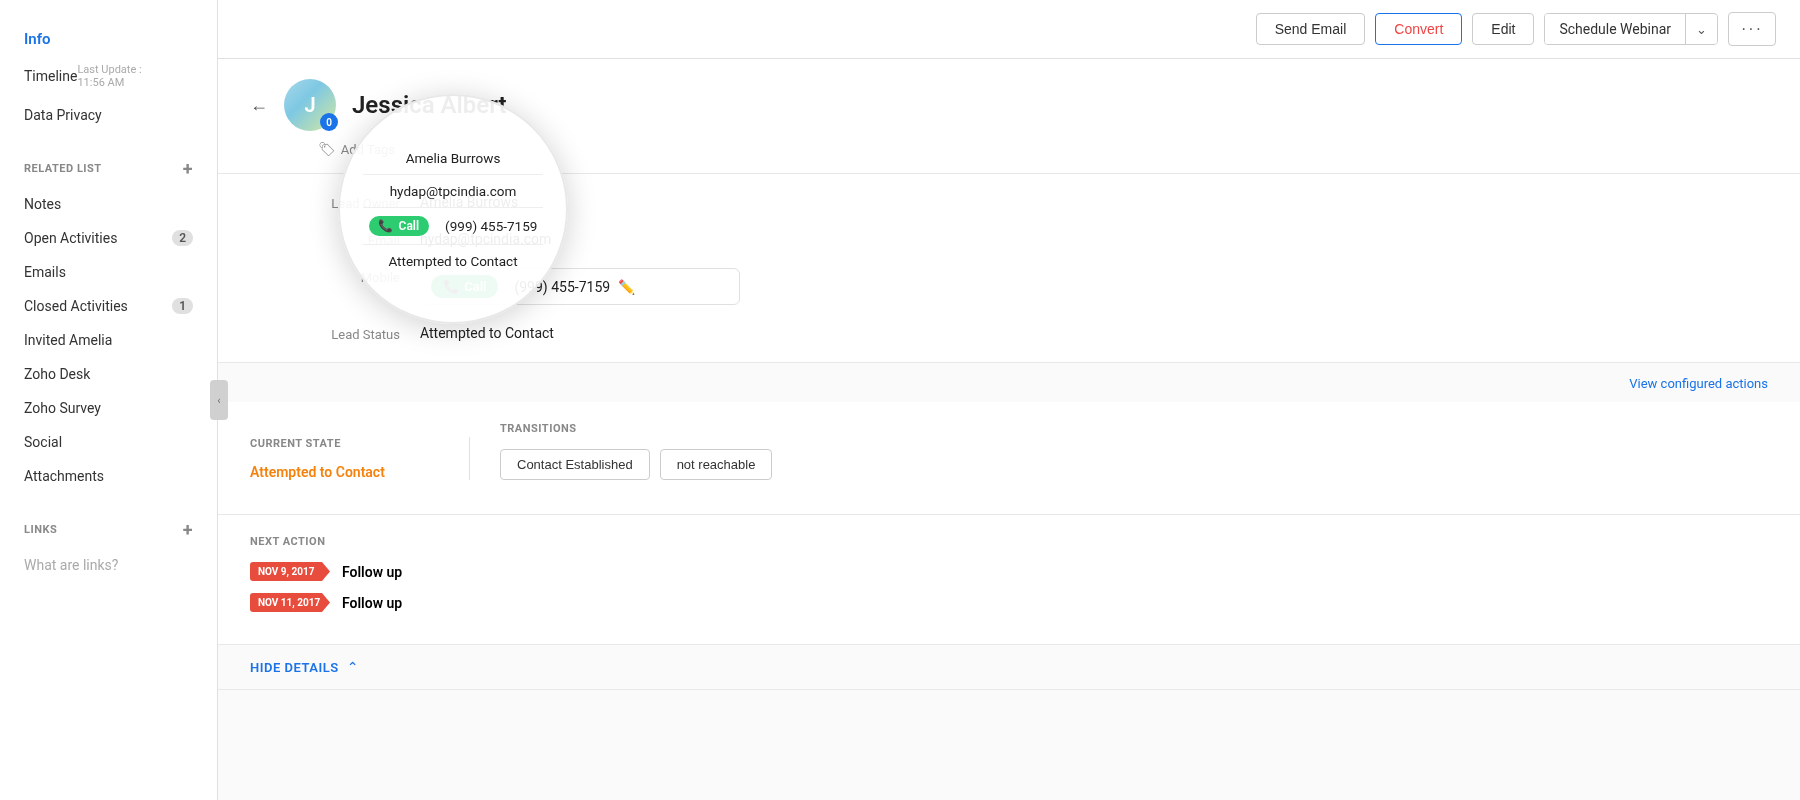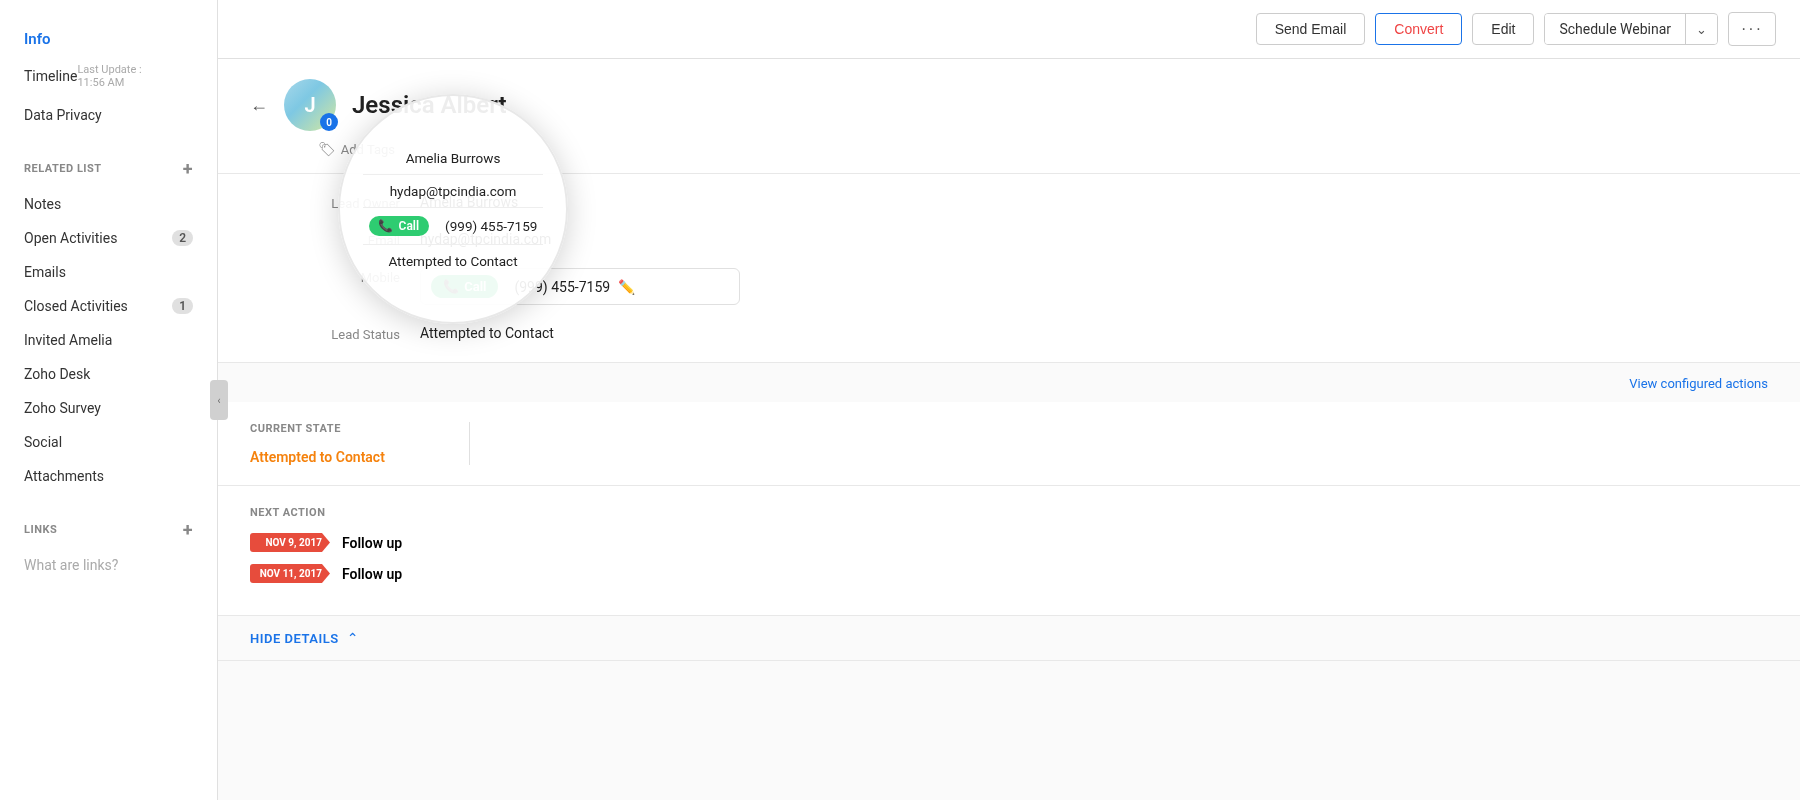--- a/index.html
+++ b/index.html
@@ -378,21 +378,21 @@
     .date-tag {
       background: #e74c3c;
       color: #fff;
       font-size: 10px;
       font-weight: 700;
       padding: 4px 8px;
       border-radius: 3px;
       position: relative;
       clip-path: polygon(0 0, 90% 0, 100% 50%, 90% 100%, 0 100%);
       min-width: 80px;
-      text-align: right;
+      text-align: left;
     }
     .action-label {
       font-size: 14px;
       color: #000000;
       font-weight: 600;
     }
 
     
     .hide-details-bar {
       background: #fafafa;
@@ -551,20 +551,29 @@
   <div class="view-configured">
     <a>View configured actions</a>
   </div>
 
   <div class="state-section">
     <div class="state-row">
       <div class="current-state-col">
         <div class="section-subtitle">CURRENT STATE</div>
         <div class="current-state-label">Attempted to Contact</div>
       </div>
+      <div class="transitions-col">
+        <div style="margin-bottom:14px;">
+          <div class="section-subtitle">TRANSITIONS</div>
+          <div style="display:flex;gap:10px;">
+            <button class="transition-btn">Contact Established</button>
+            <button class="transition-btn">not reachable</button>
+          </div>
+        </div>
+      </div>
     </div>
   </div>
 
   <div class="next-action-section">
     <div class="section-subtitle">NEXT ACTION</div>
     <div id="action-items-container">
         <div class="action-item">
       <span class="date-tag">NOV 9, 2017</span>
       <span class="action-label">Follow up</span>
     </div>

